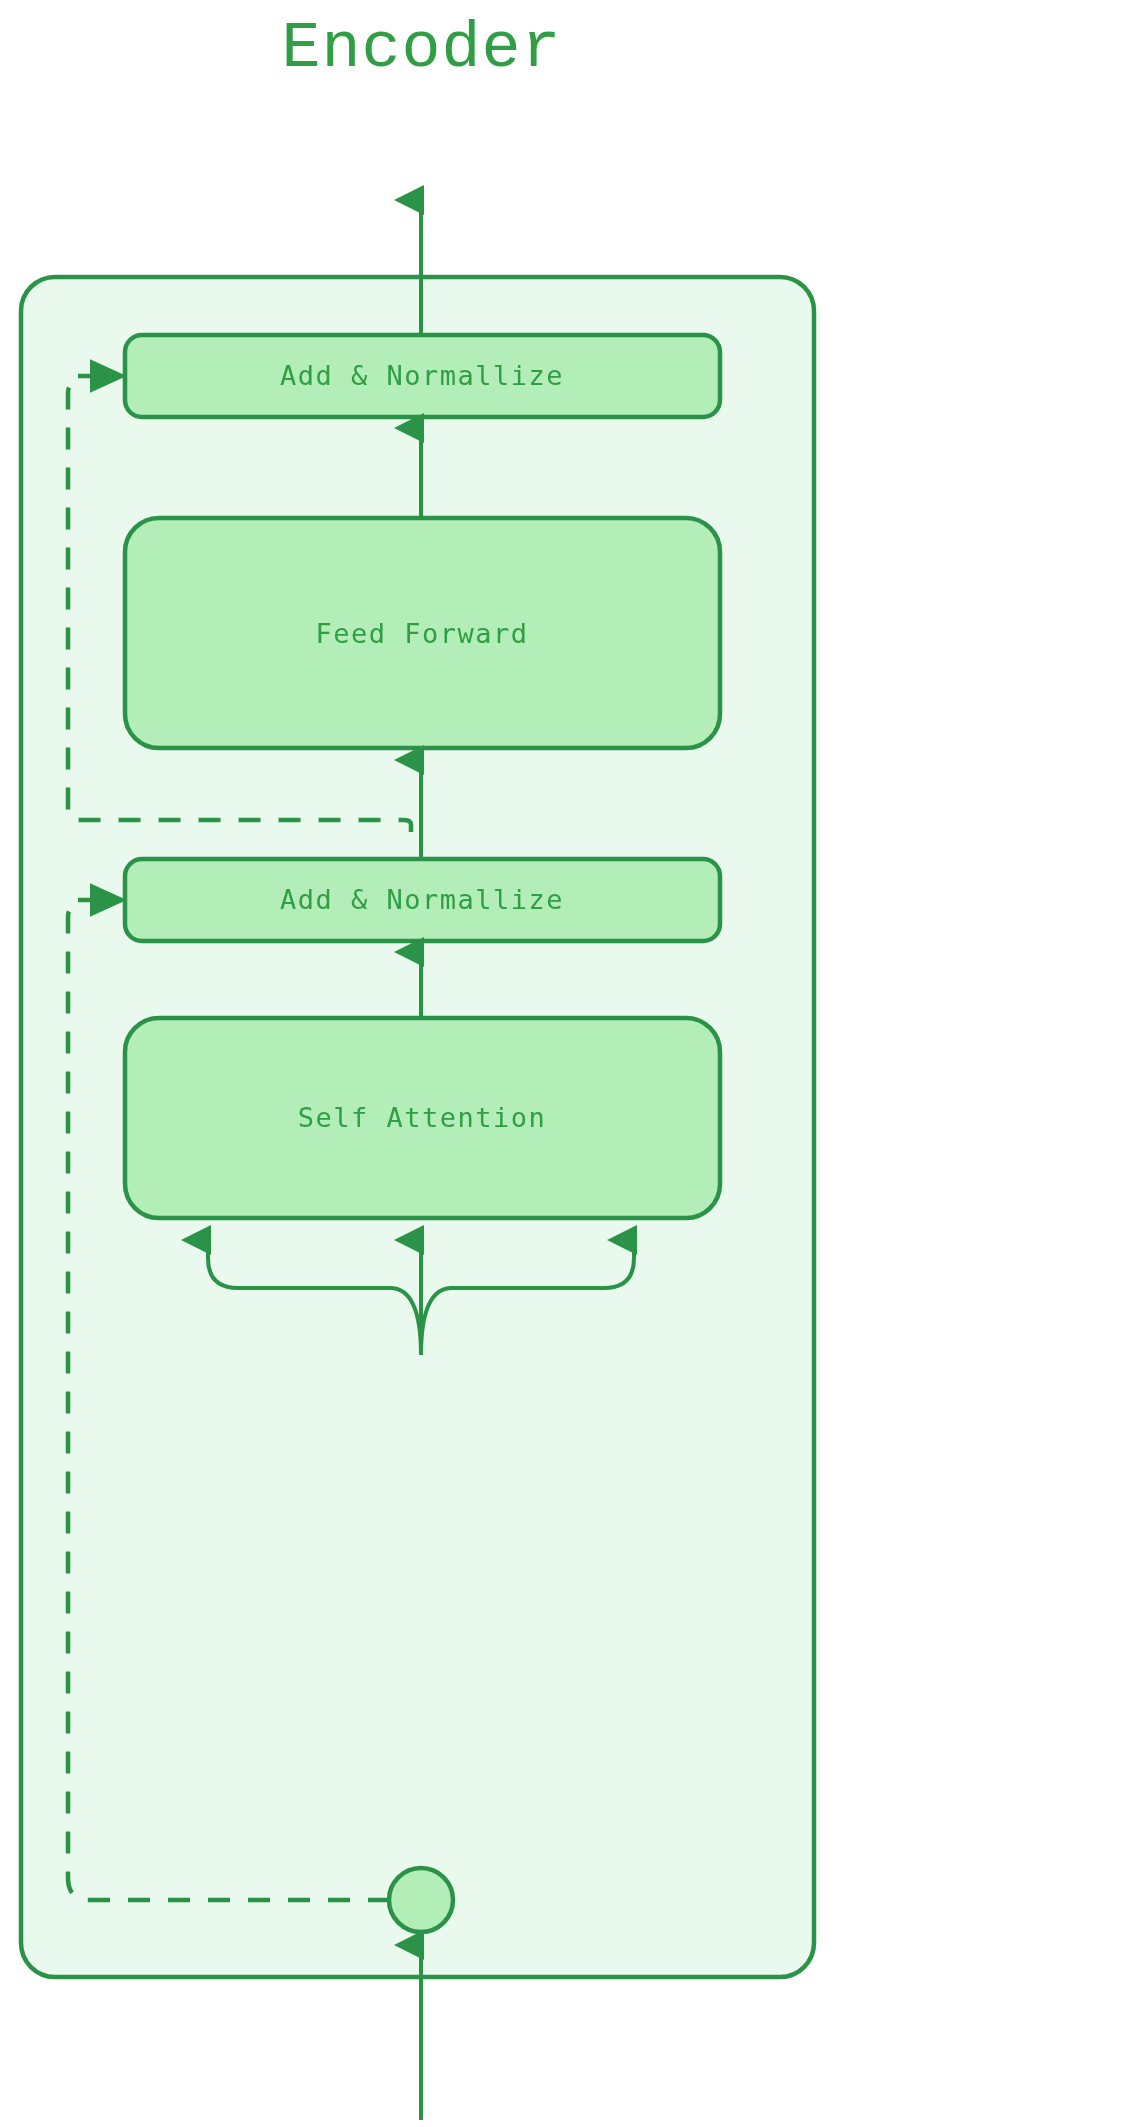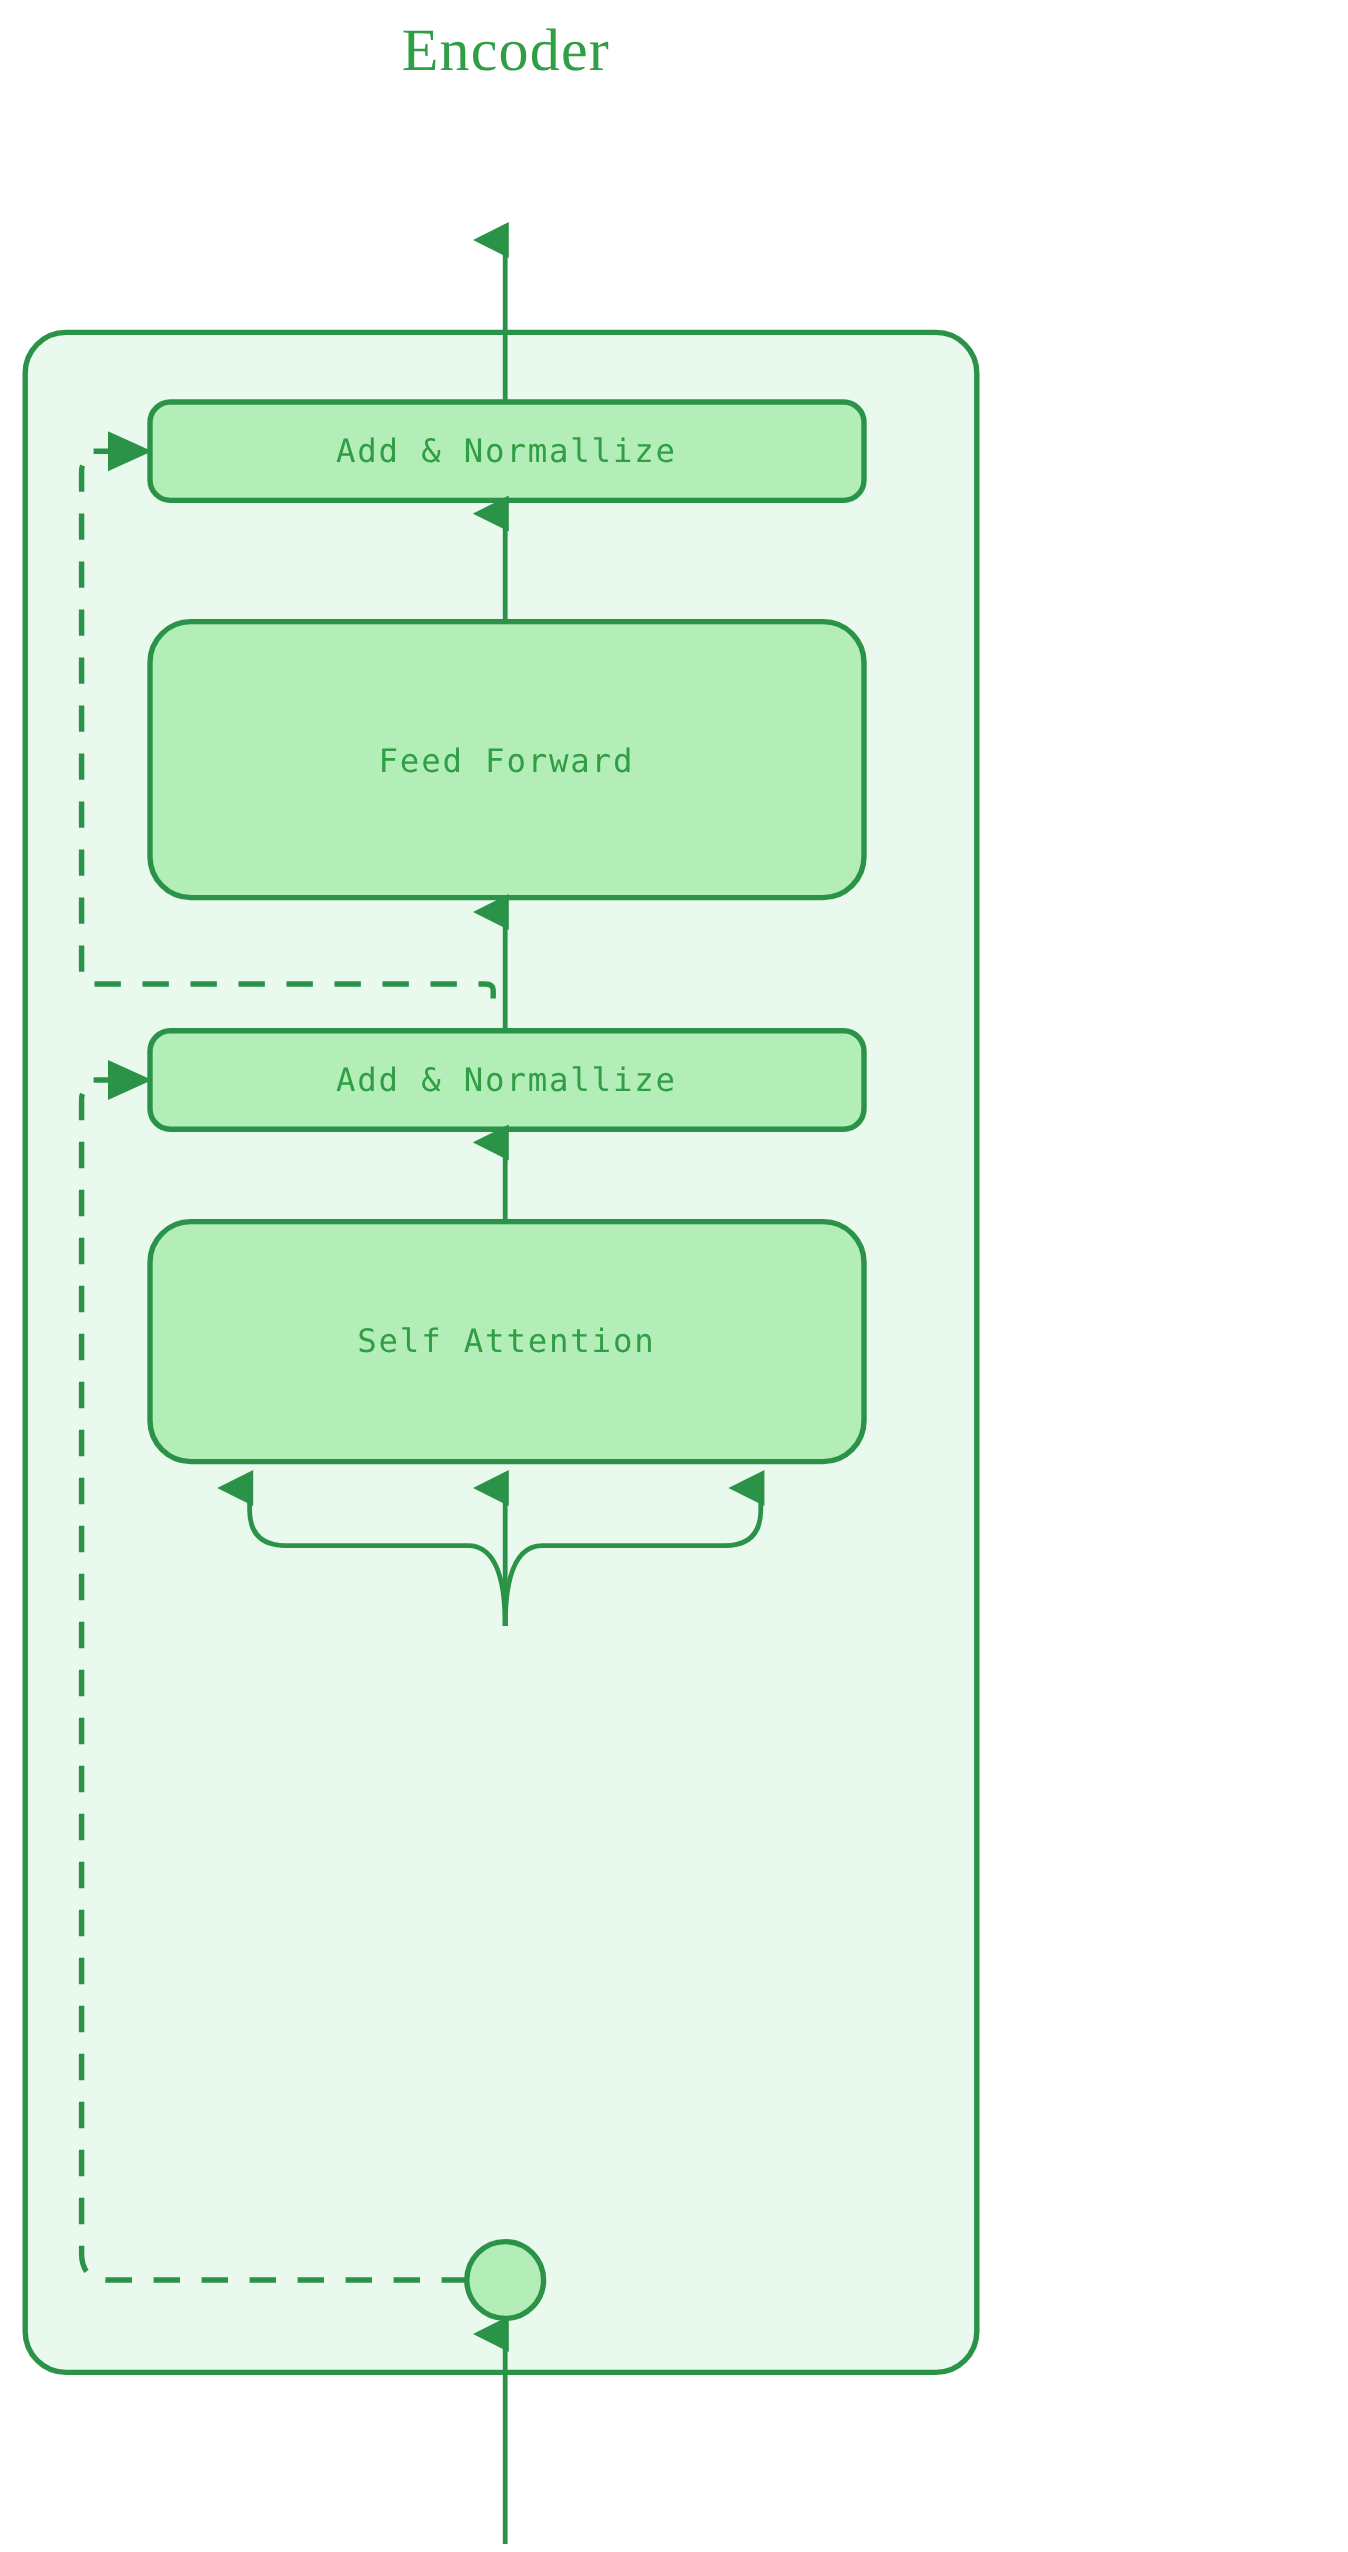--- a/index.html
+++ b/index.html
@@ -20,22 +20,22 @@
   }
   #diagram-svg {
     position: absolute;
     left: 0;
     top: 0;
     width: 1123px;
     height: 2127px;
     display: block;
   }
   .title-text {
-    font-family: Liberation Serif, serif;
-    font-size: 50px;
+    font-family: Liberation Mono, monospace;
+    font-size: 65px;
     font-weight: 400;
     letter-spacing: 1px;
   }
   .node-label {
     font-family: "DejaVu Sans Mono", monospace;
     font-size: 27px;
     font-weight: 400;
     letter-spacing: 1.5px;
   }
 </style>

